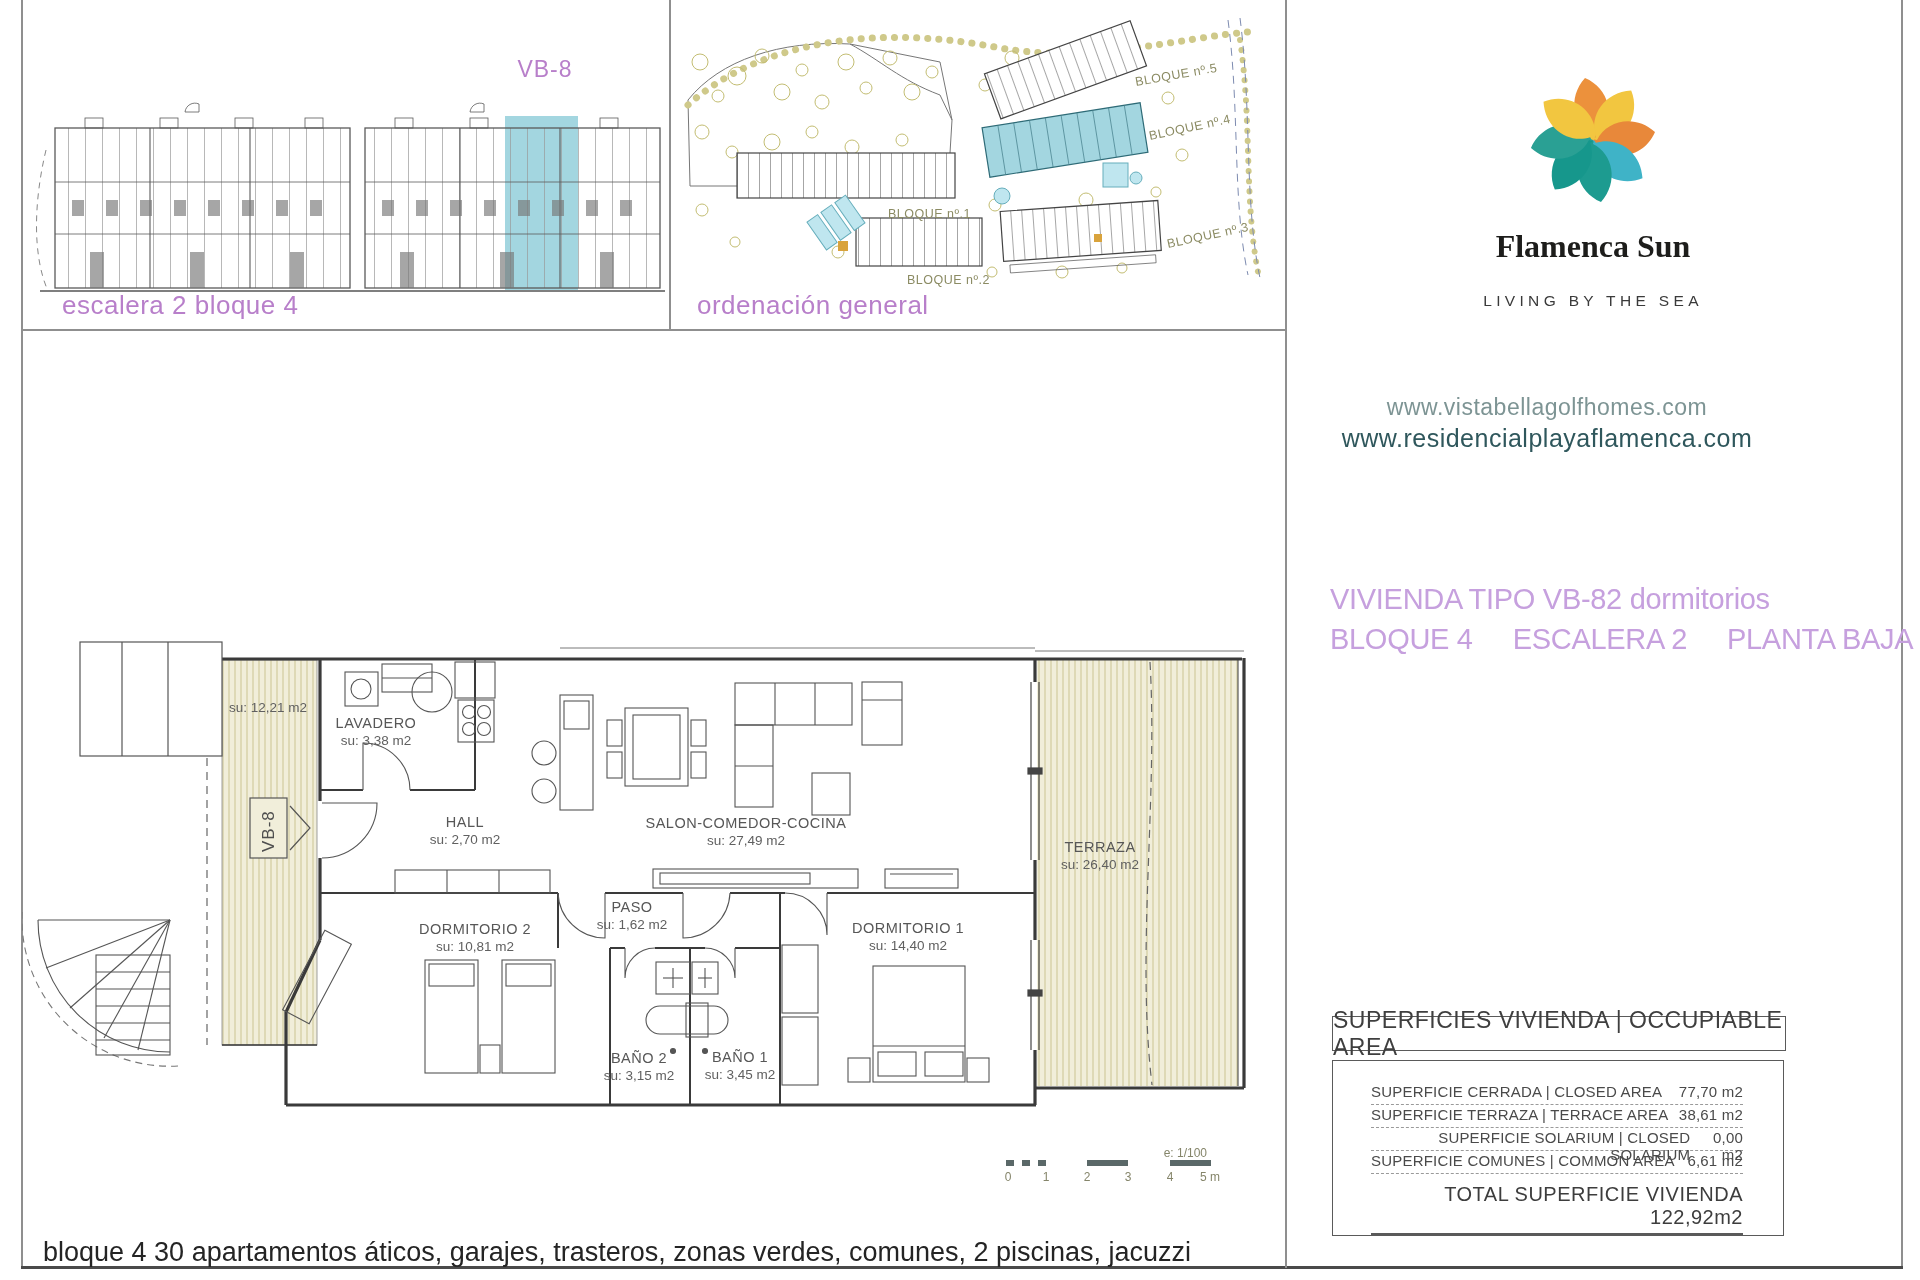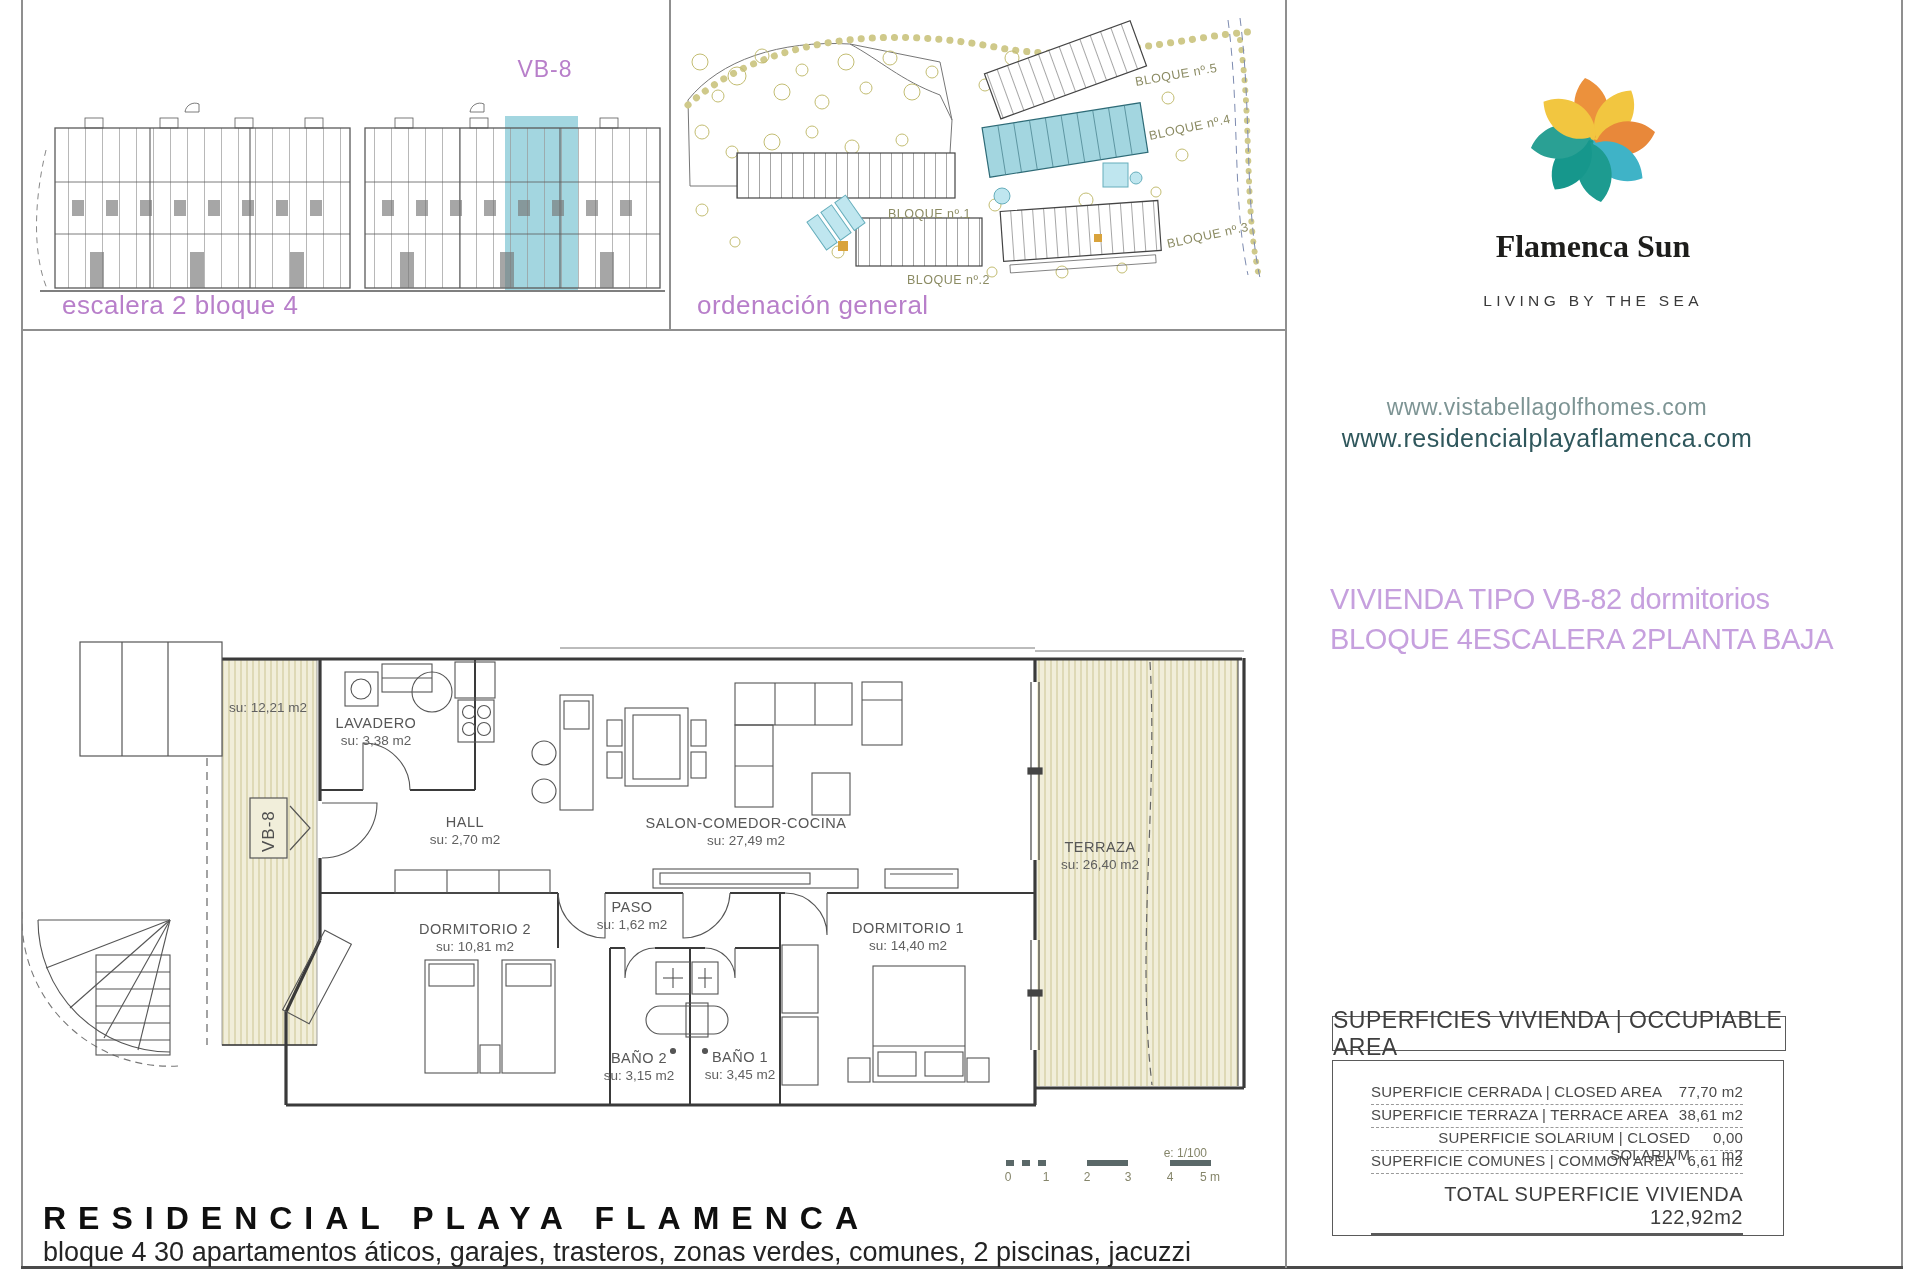--- a/index.html
+++ b/index.html
@@ -14,21 +14,21 @@
   .scale-txt{font-size:12px;fill:#85856a;}
   .brand-title{position:absolute;left:1390px;top:228px;width:406px;text-align:center;
       font-family:"Liberation Serif",serif;font-weight:700;font-size:32px;color:#1d1d1b;}
   .brand-tag{position:absolute;left:1390px;top:292px;width:406px;text-align:center;
       font-size:15.5px;letter-spacing:.28em;color:#3a3a3a;}
   .webs{position:absolute;left:1300px;top:394px;width:494px;text-align:center;}
   .web1{font-size:23px;color:#7d9494;letter-spacing:.5px;}
   .web2{font-size:25px;color:#2f575c;letter-spacing:.5px;margin-top:3px;}
   .unit-info{position:absolute;left:1330px;top:583px;width:437px;color:#c6a0de;}
   .uline{display:flex;justify-content:space-between;font-size:29px;letter-spacing:-.3px;white-space:nowrap;align-items:flex-end;}
-  .uline+.uline{margin-top:7px;}
+  .uline+.uline{margin-top:7px;gap:40px;}
   .areas{position:absolute;left:1332px;width:452px;color:#4a4a4a;}
   .areas-header{top:1016px;height:33px;border:1.5px solid #5a5a5a;display:flex;
       align-items:center;justify-content:center;font-size:23px;color:#3f3f3f;letter-spacing:.5px;}
   .areas-body{top:1060px;height:176px;border:1.5px solid #5a5a5a;box-sizing:border-box;
       padding:22px 40px 0 38px;}
   .arow{display:flex;justify-content:space-between;font-size:15px;height:16px;
       border-bottom:1px dashed #9a9a9a;padding-bottom:5px;margin-bottom:1px;letter-spacing:.2px;}
   .atotal{display:flex;justify-content:space-between;font-size:20px;margin-top:9px;
       color:#3d3d3d;letter-spacing:.5px;flex-direction:column;}
   .atotal-rule{height:1.5px;background:#5a5a5a;margin-top:4px;}
@@ -498,16 +498,15 @@
       <span>SUPERFICIE COMUNES | COMMON AREA</span>
       <span>6,61 m2</span>
     </div>
     <div class="atotal">
       <span>TOTAL SUPERFICIE VIVIENDA</span>
       <span>122,92m2</span>
     </div>
     <div class="atotal-rule"></div>
   </div>
 
-  <div class="footer-title">RESIDENCIAL PLAYA FLAMENCA</div>
   <div class="footer-sub">bloque 4 30 apartamentos áticos, garajes, trasteros, zonas verdes, comunes, 2 piscinas, jacuzzi</div>
 
 </div>
 
 </body></html>

